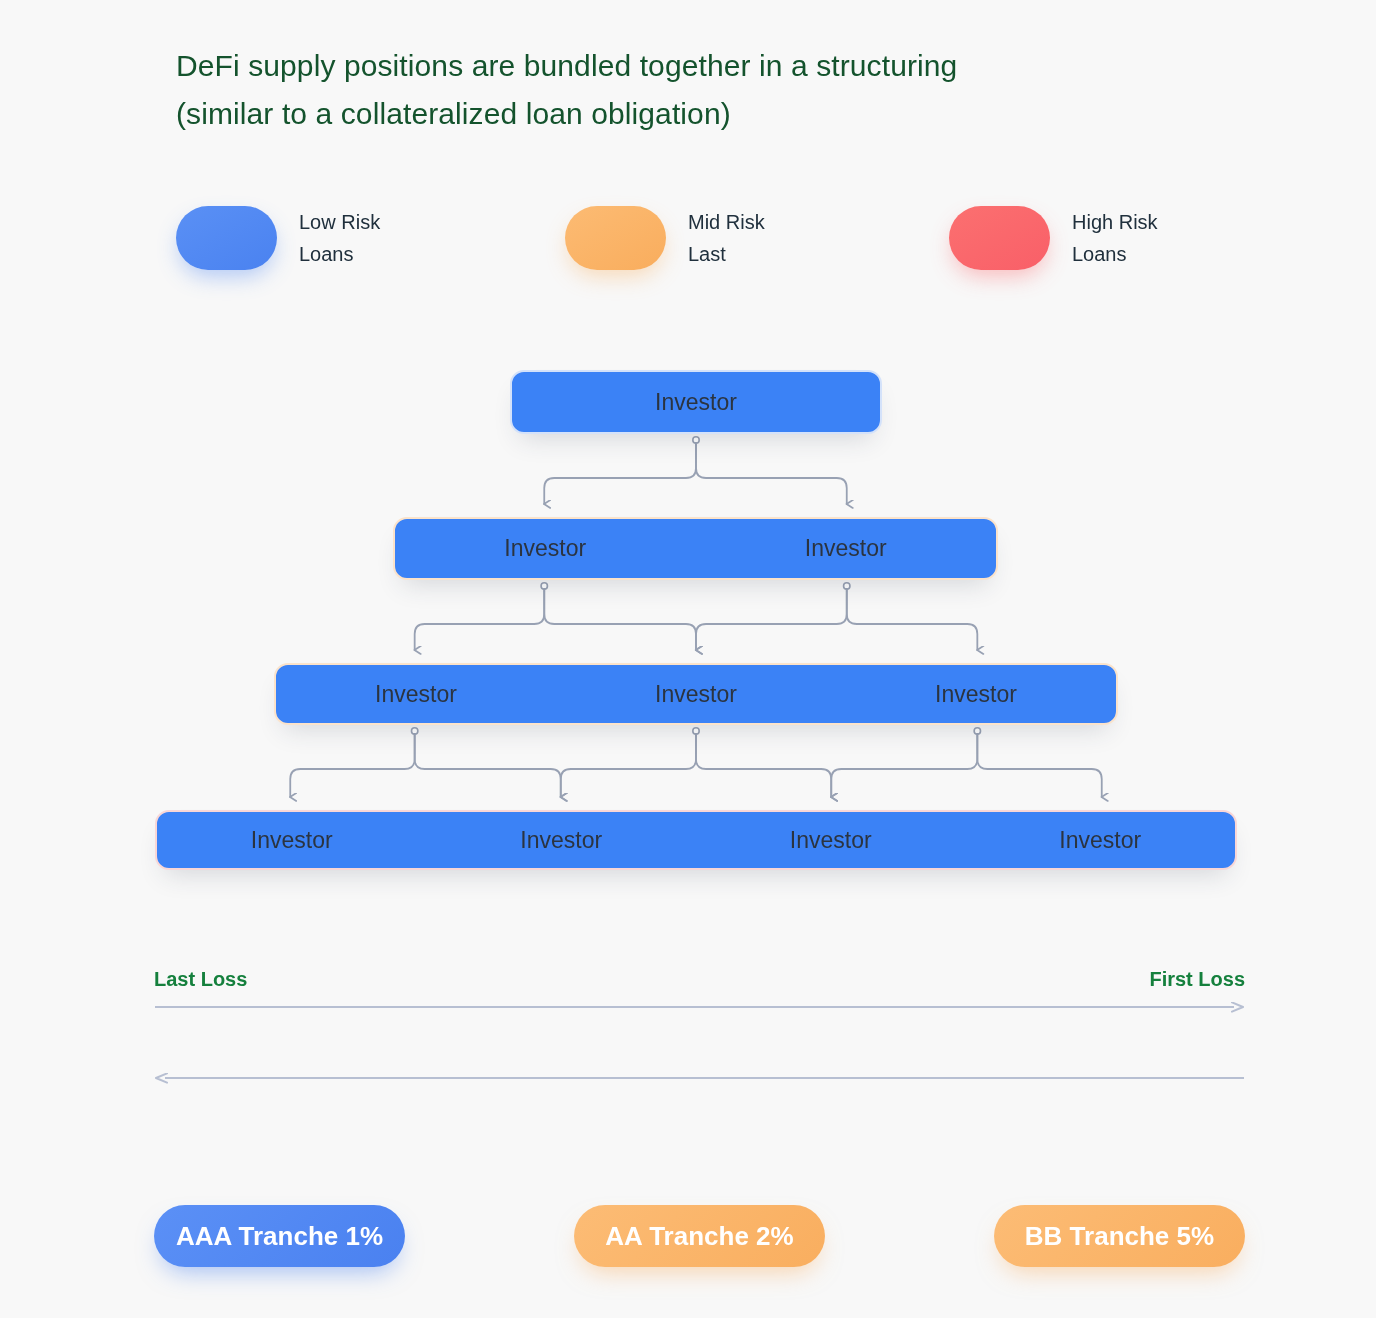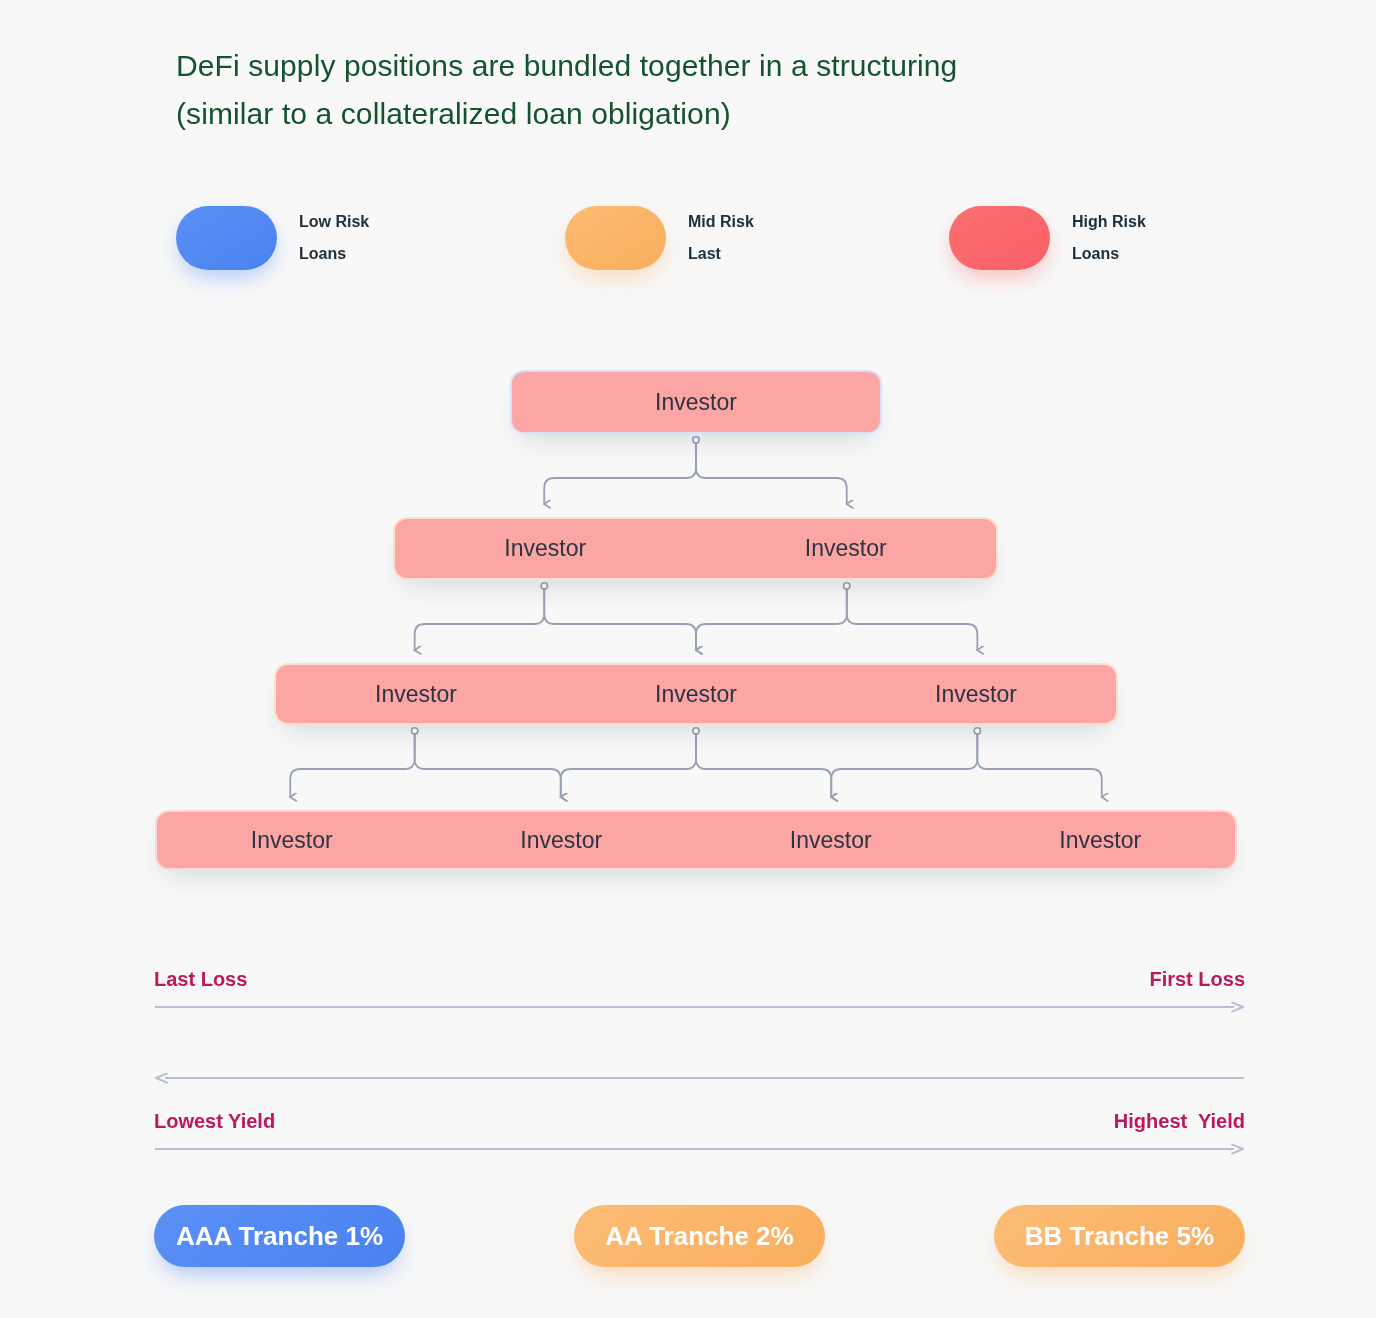--- a/index.html
+++ b/index.html
@@ -61,39 +61,39 @@
   }
   .legend-pill.orange {
     background: linear-gradient(150deg, #fcbb73 0%, #f9ad5d 100%);
     box-shadow: 0 10px 22px -4px rgba(249,173,93,0.42);
   }
   .legend-pill.red {
     background: linear-gradient(150deg, #fb7070 0%, #f95f68 100%);
     box-shadow: 0 10px 22px -4px rgba(250,100,106,0.42);
   }
   .legend-label {
-    font-size: 16px;
-    font-weight: 700;
+    font-size: 20px;
+    font-weight: 400;
     line-height: 32px;
     color: #20303d;
     white-space: pre-line;
   }
 
   
   .tree {
     position: absolute;
     left: 0;
     top: 0;
     width: 1376px;
     height: 1318px;
     pointer-events: none;
   }
   .node-box {
     position: absolute;
-    background: #fca5a5;
+    background: #3b82f6;
     border-radius: 14px;
     box-sizing: border-box;
     display: flex;
     align-items: center;
     box-shadow: 0 14px 26px -10px rgba(40,55,80,0.17);
   }
   .node-box.lvl0 { border: 2px solid #d4e2fa; }
   .node-box.lvl1 { border: 2px solid #fbe3cb; }
   .node-box.lvl2 { border: 2px solid #fbe3cb; }
   .node-box.lvl3 { border: 2px solid #f9d7d7; }
@@ -120,21 +120,21 @@
   }
   .measure-labels {
     display: flex;
     justify-content: space-between;
     align-items: flex-end;
     height: 34px;
   }
   .measure-label {
     font-size: 20px;
     font-weight: 700;
-    color: #be185d;
+    color: #15803d;
     white-space: pre;
     line-height: 1;
   }
   .measure-axis {
     position: absolute;
     left: 0;
     top: 47px;
     width: 1091px;
     height: 14px;
   }
@@ -261,30 +261,20 @@
     </svg>
   </div>
 
   <div class="measure-row">
     <svg class="measure-axis" viewBox="0 0 1091 14" preserveAspectRatio="none">
       <line x1="11" y1="5" x2="1090" y2="5" stroke="#b7bfd2" stroke-width="2"></line>
       <path d="M13,0.4 L2,5 L13,9.6" fill="none" stroke="#b7bfd2" stroke-width="2" stroke-linecap="round" stroke-linejoin="round"></path>
     </svg>
   </div>
 
-  <div class="measure-row">
-    <div class="measure-labels">
-      <span class="measure-label">Lowest Yield</span>
-      <span class="measure-label">Highest  Yield</span>
-    </div>
-    <svg class="measure-axis" viewBox="0 0 1091 14" preserveAspectRatio="none">
-      <line x1="1" y1="5" x2="1080" y2="5" stroke="#b7bfd2" stroke-width="2"></line>
-      <path d="M1078,0.4 L1089,5 L1078,9.6" fill="none" stroke="#b7bfd2" stroke-width="2" stroke-linecap="round" stroke-linejoin="round"></path>
-    </svg>
-  </div>
 
 </div>
 
 <div class="tranches" id="tranche-row">
     <div class="tranche-pill t-blue">AAA Tranche 1%</div>
     <div class="tranche-pill t-orange">AA Tranche 2%</div>
     <div class="tranche-pill t-orange">BB Tranche 5%</div>
   </div>
 
 </body></html>

